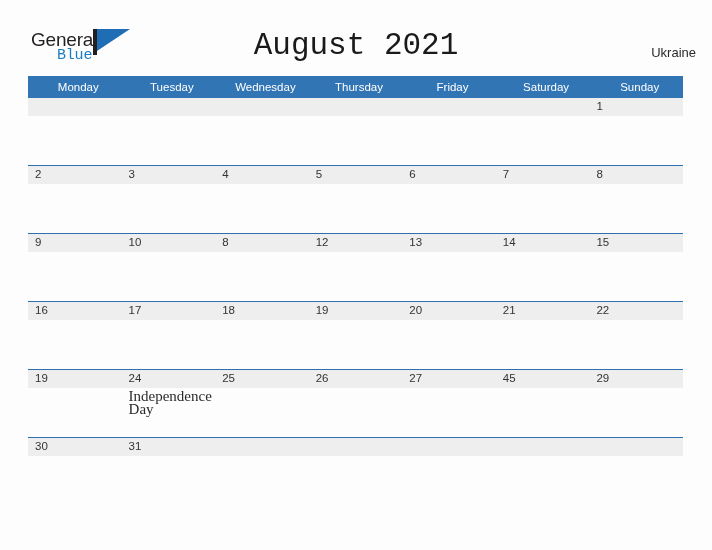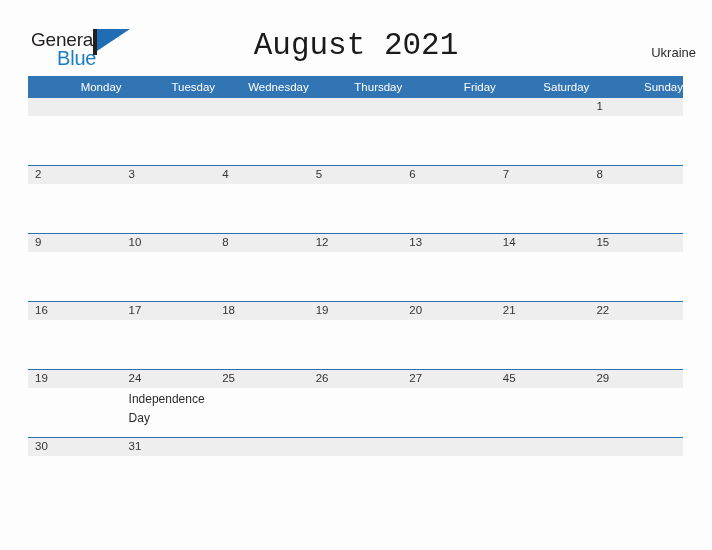--- a/index.html
+++ b/index.html
@@ -45,24 +45,24 @@
     top: 0;
     font-size: 19px;
     color: #231f20;
     letter-spacing: -0.2px;
     font-family: "Liberation Sans", sans-serif;
   }
   .logo-blue {
     position: absolute;
     left: 26px;
     top: 18px;
-    font-size: 20px;
+    font-size: 15px;
     color: #1a7dc4;
     letter-spacing: -0.2px;
-    font-family: Liberation Sans, sans-serif;
+    font-family: Liberation Mono, monospace;
   }
   .logo-flag {
     position: absolute;
     left: 62px;
     top: -1px;
     width: 40px;
     height: 26px;
   }
   .logo-flag .pole {
     position: absolute;
@@ -112,21 +112,21 @@
     width: 655px;
     border-collapse: collapse;
     table-layout: fixed;
   }
 
   .calendar th {
     background: #3275b5;
     color: #ffffff;
     font-size: 11.5px;
     font-weight: normal;
-    text-align: right;
+    text-align: center;
     padding: 4px 0 4px 7px;
     height: 14px;
     font-family: "Liberation Sans", sans-serif;
     border: none;
   }
 
   .calendar td {
     vertical-align: top;
     padding: 0;
     height: 67px;
@@ -155,24 +155,24 @@
     line-height: 13px;
     font-family: "Liberation Sans", sans-serif;
   }
   .daycell.empty .daynum-band {
     background: #eeeeee;
   }
   .events {
     padding: 2px 4px 0 7px;
   }
   .event {
-    font-size: 12px;
+    font-size: 15px;
     color: #2b2b2b;
-    line-height: 19px;
-    font-family: Liberation Sans, sans-serif;
+    line-height: 13px;
+    font-family: Liberation Serif, serif;
   }
 </style>
 </head>
 <body>
 
 <div class="page">
 
   <div class="header">
 
     <div class="logo">

